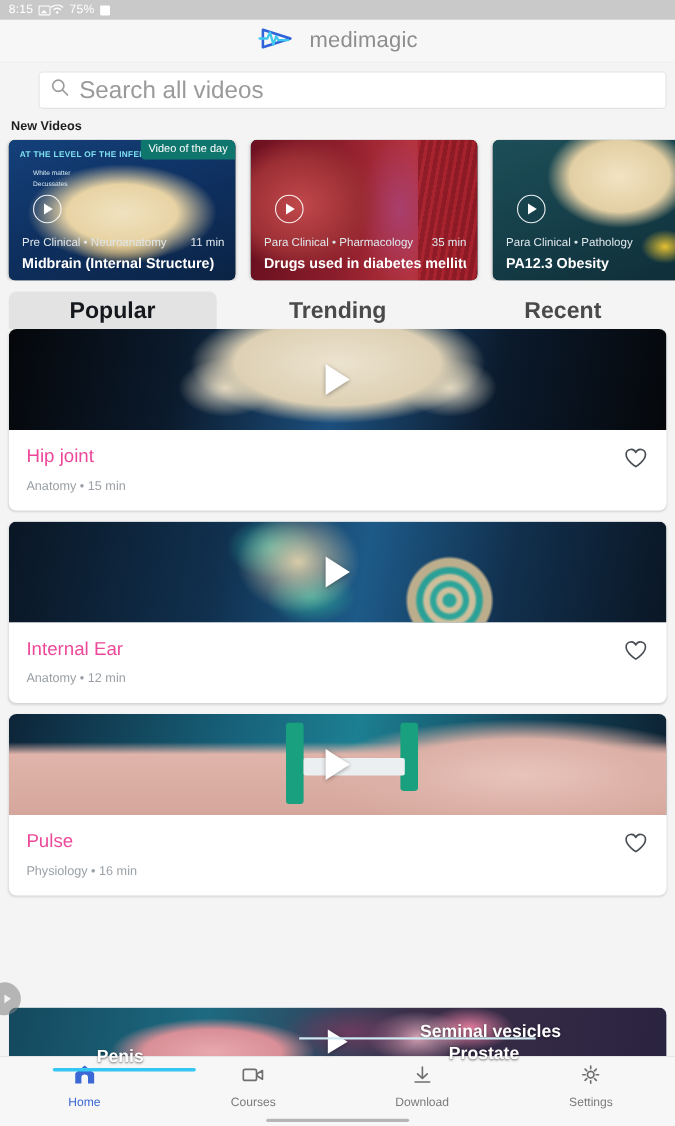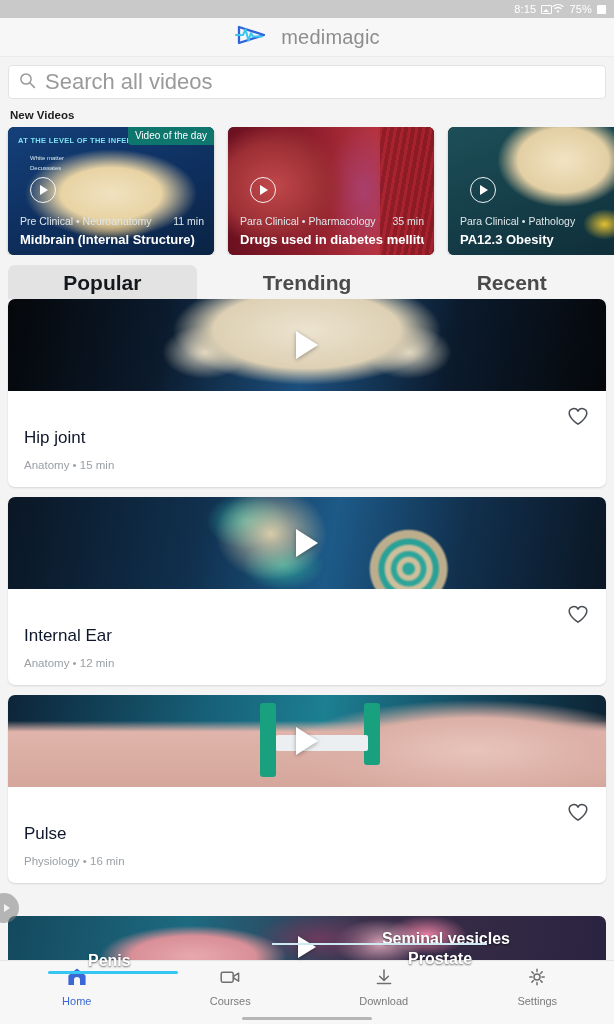--- a/index.html
+++ b/index.html
@@ -7,21 +7,21 @@
     width: 614px; height: 1024px;
     font-family: "Liberation Sans", sans-serif;
     background: #f4f4f4;
     overflow: hidden;
   }
   .phone { position: relative; width: 614px; height: 1024px; background: #f4f4f4; }
 
   
   .statusbar {
     height: 18px; background: #c9c9c9; color: #ffffff;
-    display: flex; align-items: center; justify-content: flex-end;
+    display: flex; align-items: center; justify-content: flex-start;
     padding: 0 8px; font-size: 11px; letter-spacing: .2px;
   }
   .sb-left, .sb-right { display: flex; align-items: center; gap: 5px; }
   .img-icon {
     width: 11px; height: 9px; border: 1.3px solid #fff; border-radius: 1px;
     position: relative; display: inline-block;
   }
   .img-icon::after {
     content: ""; position: absolute; left: 1px; bottom: 1px;
     width: 0; height: 0; border-left: 3px solid transparent;
@@ -42,21 +42,21 @@
   .brand { display: flex; align-items: center; gap: 9px; }
   .brand-name {
     font-size: 20px; color: #8d8d8d; font-weight: 400; letter-spacing: .2px;
   }
 
   
   .search-wrap { padding: 8px 8px 0 8px; background: #f4f4f4; }
   .searchbox {
     height: 34px; background: #ffffff; border: 1px solid #e3e3e3;
     border-radius: 4px; display: flex; align-items: center;
-    padding: 0 10px; gap: 9px;
+    padding: 0 10px; gap: 9px; margin-left: 27px;
   }
   .search-text {
     font-size: 22px; color: #9a9a9a; font-weight: 300; line-height: 1;
   }
 
   
   .section-title {
     font-size: 11.5px; font-weight: bold; color: #1d1d1d;
     padding: 10px 10px 6px 10px;
   }
@@ -156,21 +156,21 @@
   .play-lg {
     position: absolute; left: 50%; top: 50%; transform: translate(-50%,-50%);
     width: 0; height: 0; z-index: 4;
     border-left: 22px solid #fff;
     border-top: 14px solid transparent; border-bottom: 14px solid transparent;
     filter: drop-shadow(0 1px 2px rgba(0,0,0,.35));
   }
   .lbody {
     padding: 14px 16px 16px 16px; position: relative;
   }
-  .ltitle { font-size: 17px; color: #0f172a; font-weight: 400; margin-top: 23px; }
+  .ltitle { font-size: 17px; color: #ec4899; font-weight: 400; }
   .lsub { font-size: 11.5px; color: #9aa0a6; margin-top: 11px; }
   .heart {
     position: absolute; right: 16px; top: 14px;
   }
 
   .art-hip {
     position: absolute; inset: 0;
     background:
       radial-gradient(ellipse 34% 90% at 50% 34%, #ece3cf 0%, #ddd0b4 46%, rgba(221,208,180,0) 66%),
       radial-gradient(ellipse 10% 40% at 33% 58%, #e7ddc6 0%, rgba(231,221,198,0) 72%),

